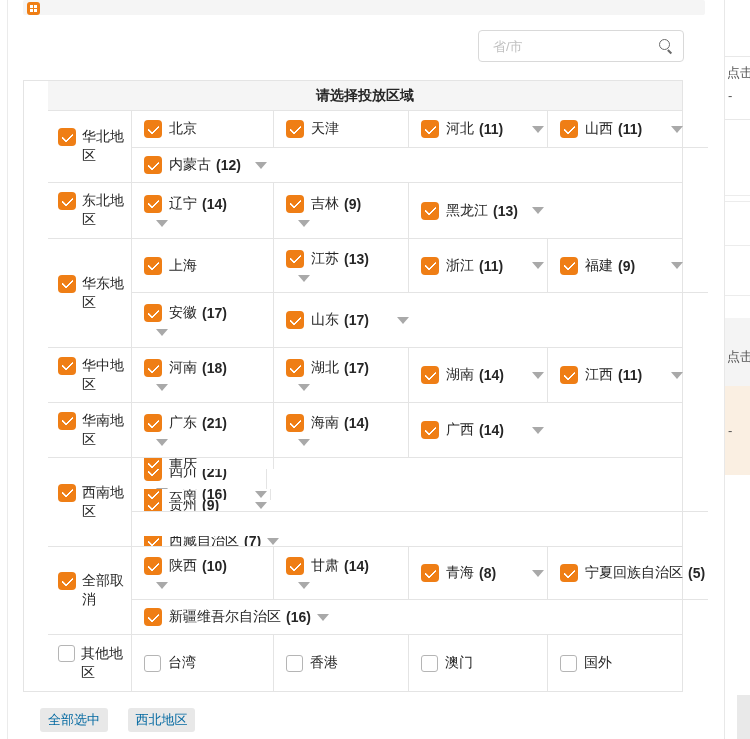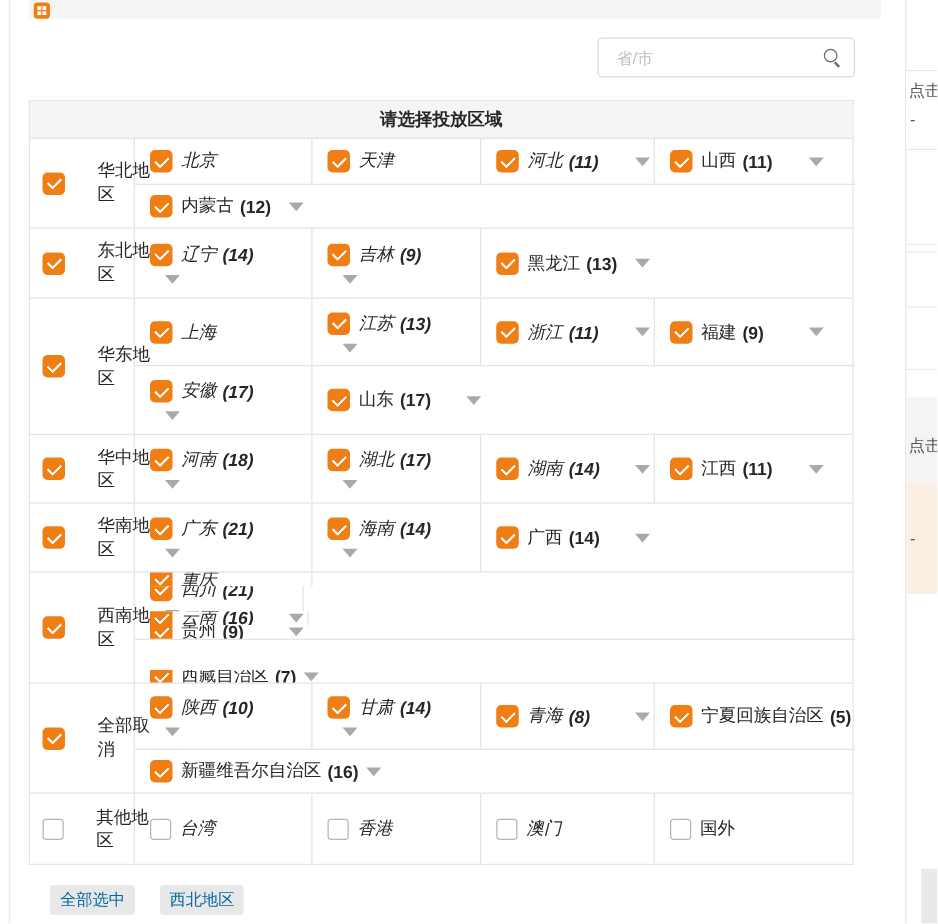--- a/index.html
+++ b/index.html
@@ -15,33 +15,33 @@
 
   .search-wrap { position:absolute; left:478px; top:30px; width:206px; height:32px; }
   .search-input { width:100%; height:100%; border:1px solid #d9d9d9; border-radius:4px; padding:0 34px 0 14px;
       font-size:13px; color:#595959; outline:none; font-family:inherit; background:#fff; }
   .search-input::placeholder { color:#bfbfbf; }
   .mag { position:absolute; right:14px; top:9px; width:11px; height:11px; border:1.5px solid #6b6b6b; border-radius:50%; }
   .mag::after { content:""; position:absolute; left:8px; top:9px; width:5px; height:1.5px; background:#6b6b6b;
       transform:rotate(45deg); transform-origin:left center; }
 
   
-  .geo-table { position:absolute; left:23px; top:80px; width:660px; border:1px solid #e4e4e4; background:#fff; }
+  .geo-table { position:absolute; left:23px; top:80px; width:660px; border:1px solid #e4e4e4; background:#fff;padding-left:24px; }
   .geo-head { height:30px; background:#f5f5f5; border-bottom:1px solid #e4e4e4; display:flex; align-items:center;
       justify-content:center; font-weight:bold; font-size:14px; color:#262626; }
   .rrow { display:flex; border-bottom:1px solid #e4e4e4; }
   .rrow:last-child { border-bottom:none; }
   .region-cell { width:84px; min-width:84px; border-right:1px solid #e4e4e4; display:flex; align-items:center; padding-left:10px; }
-  .region-inner { display:flex; align-items:center;gap:20px; }
+  .region-inner { display:flex; align-items:flex-start; }
   .region-label { font-size:14px; line-height:19px; width:48px; margin-left:6px; margin-top:-1px; }
   .rlines { flex:1; display:flex; flex-direction:column; }
   .line { display:flex; border-bottom:1px solid #e4e4e4; }
   .line:last-child { border-bottom:none; }
   .cell { display:flex; align-items:center; padding-left:12px; overflow:hidden; }
-  .cell.bordered { border-right:1px solid #e4e4e4;font-style:italic; }
+  .cell.bordered { border-right:1px solid #e4e4e4; }
   .cc-row { display:flex; align-items:center; }
   .cc-col { display:flex; flex-direction:column; }
   .lblgrp { display:flex; align-items:center; white-space:nowrap; }
   .lblgrp.minw { min-width:105px; }
   .plabel { font-size:14px; margin-left:7px; }
   .pcount { font-size:14px; font-weight:bold; margin-left:5px; }
 
   .cb { width:18px; height:18px; min-width:18px; background:#EF7E15; border-radius:4px; position:relative; cursor:pointer; }
   .cb::after { content:""; position:absolute; left:4px; top:4.5px; width:9px; height:5px;
       border-left:2px solid #fff; border-bottom:2px solid #fff; transform:rotate(-45deg); border-radius:1px; }

